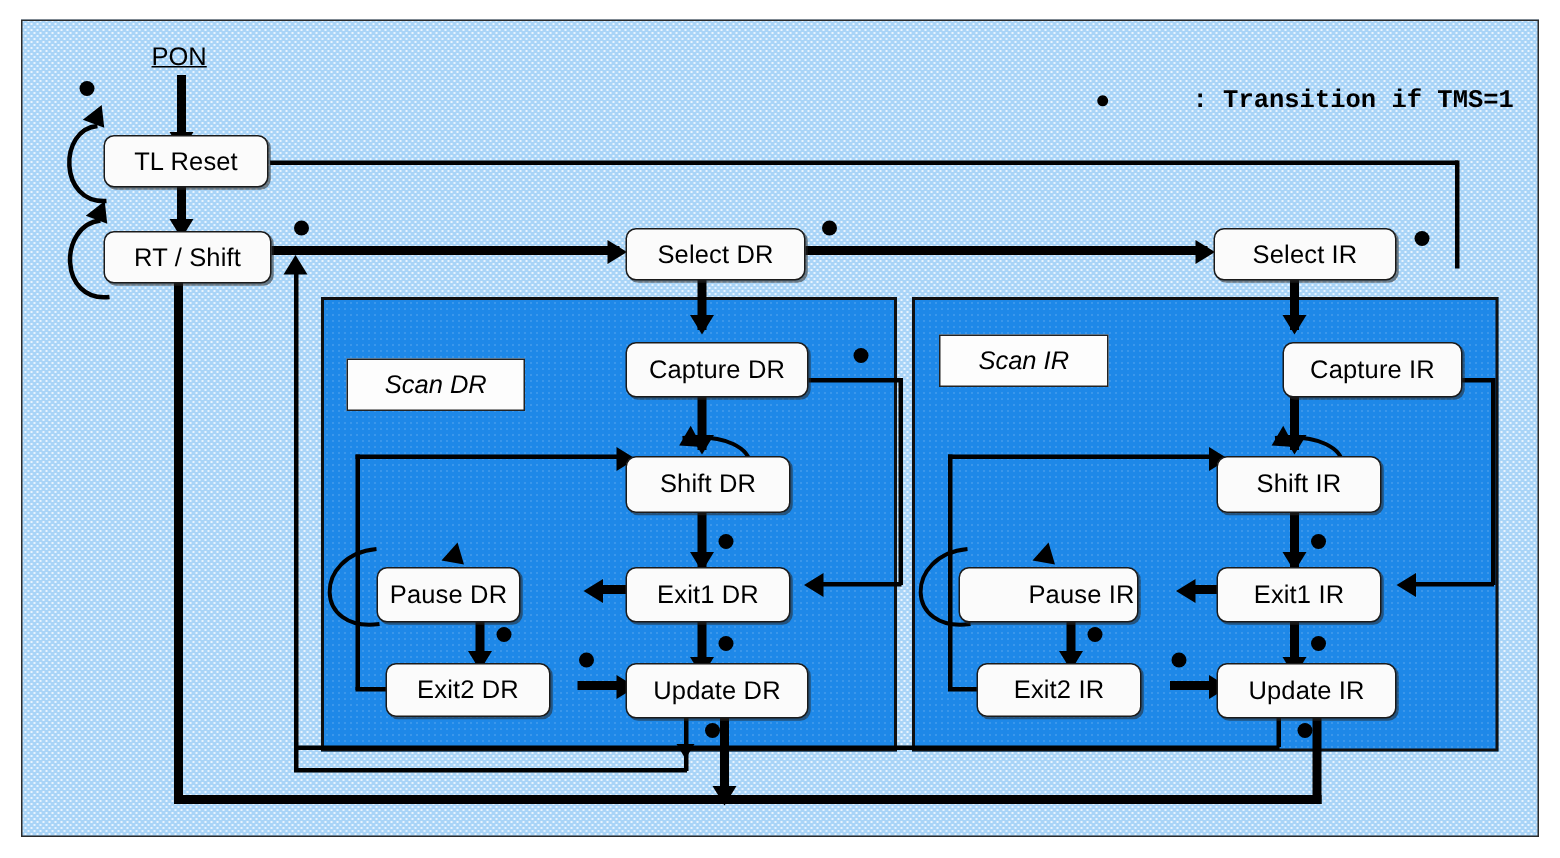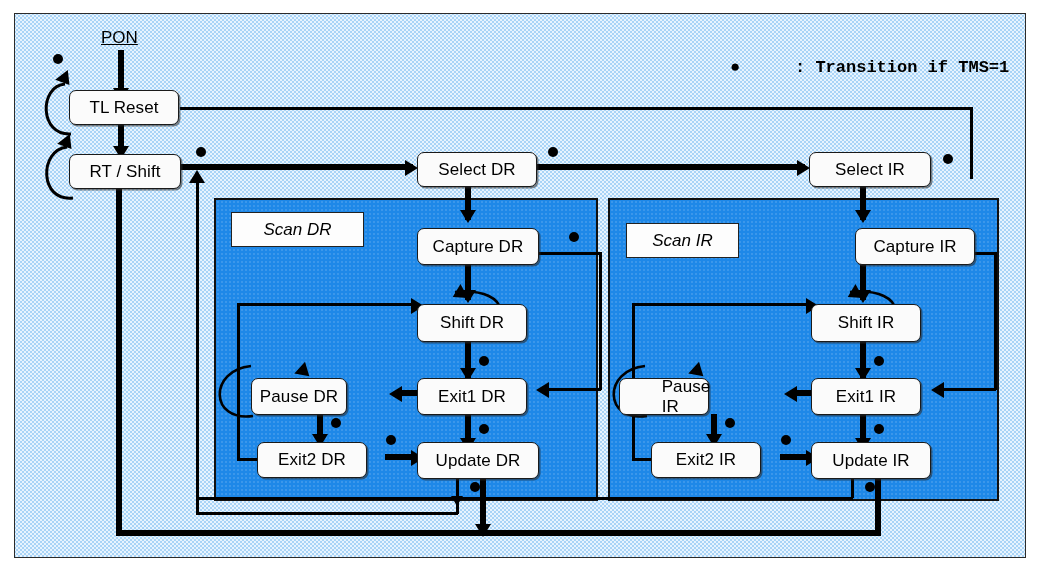--- a/index.html
+++ b/index.html
@@ -59,21 +59,21 @@
 </style>
 </head>
 <body>
 
 <div id="root">
   <div id="panel">
 
     <div class="scanbox" style="left:199px;top:184px;width:384px;height:303px;"></div>
     <div class="scanbox" style="left:593px;top:184px;width:391px;height:303px;"></div>
 
-    <div class="scanlabel" style="left:216px;top:198px;width:133px;height:35px;">Scan DR</div>
+    <div class="scanlabel" style="left:216px;top:225px;width:119px;height:35px;">Scan DR</div>
     <div class="scanlabel" style="left:611px;top:209px;width:113px;height:35px;">Scan IR</div>
 
     <div class="pon" style="left:86px;top:14px;">PON</div>
     <div class="legend" style="left:715px;top:43px;">●</div>
     <div class="legend" style="left:780px;top:44px;font-family:Liberation Mono, monospace;">: Transition if TMS=1</div>
 
     <svg class="ov" viewBox="0 0 1012 545">
 
       <path d="M 50 70 C 24 72 24 122 56 120" fill="none" stroke="#000" stroke-width="3"></path>
 
@@ -228,20 +228,20 @@
     <div class="state" style="left:242px;top:428px;width:110px;height:36px;">Exit2 DR</div>
 
     <div class="state" style="left:402px;top:428px;width:122px;height:37px;">Update DR</div>
 
     <div class="state" style="left:796px;top:214px;width:120px;height:37px;margin-left:44px;">Capture IR</div>
 
     <div class="state" style="left:796px;top:290px;width:110px;height:38px;">Shift IR</div>
 
     <div class="state" style="left:796px;top:364px;width:110px;height:37px;">Exit1 IR</div>
 
-    <div class="state" style="left:604px;top:364px;width:90px;height:37px;padding-left:44px;">Pause IR</div>
+    <div class="state" style="left:624px;top:364px;width:120px;height:37px;padding-left:44px;">Pause IR</div>
 
     <div class="state" style="left:636px;top:428px;width:110px;height:36px;">Exit2 IR</div>
 
     <div class="state" style="left:796px;top:428px;width:120px;height:37px;">Update IR</div>
 
   </div>
 </div>
 
 </body></html>

